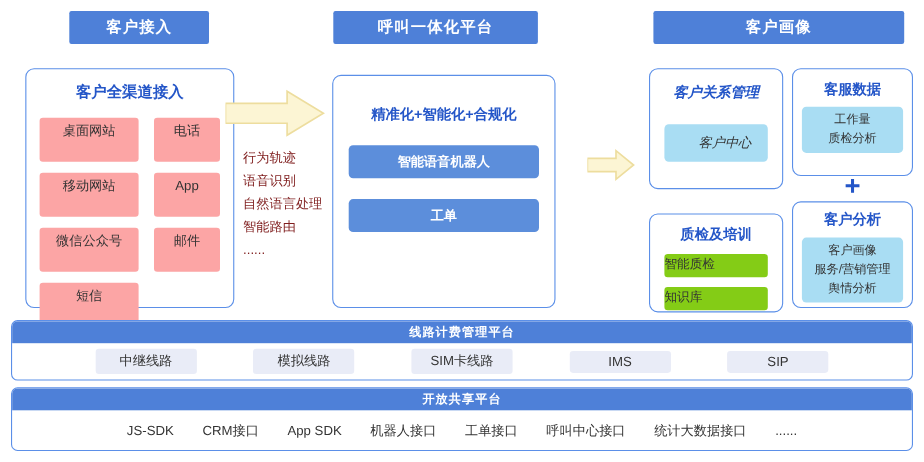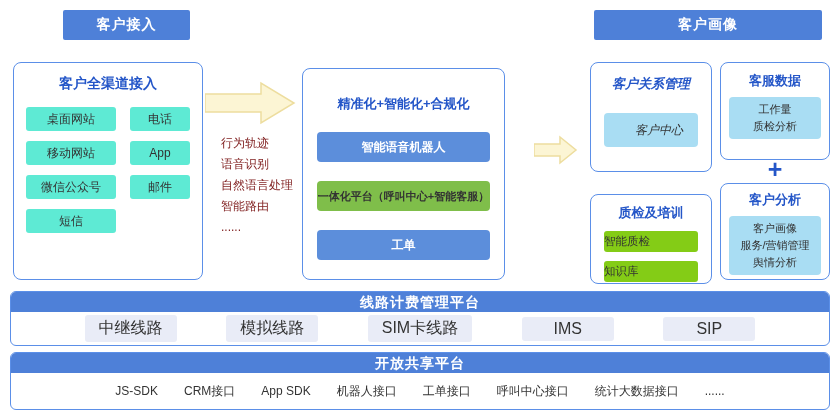--- a/index.html
+++ b/index.html
@@ -13,25 +13,25 @@
             justify-content:center; border-radius:2px; letter-spacing:1px; }
   .banner-access   { left:63px;  width:127px; }
   .banner-platform { left:303px; width:186px; }
   .banner-profile  { left:594px; width:228px; }
 
   
   .panel { position:absolute; border:1px solid #5b8fe8; border-radius:8px; background:#fff; }
   .panel-title { color:#2456c8; font-weight:bold; text-align:center; }
 
   
-  .left-panel { left:13px; top:62px; width:190px; height:218px; padding-top:12px; }
+  .left-panel { left:23px; top:62px; width:190px; height:218px; padding-top:12px; }
   .left-panel .panel-title { font-size:14px; }
   .chip-grid { display:grid; grid-template-columns:90px 60px; gap:10px 14px;
                justify-content:center; margin-top:14px; }
-  .chip { background:#5eead4; color:#333; font-size:12px; height:24px; line-height:24px;
+  .chip { background:#fca5a5; color:#333; font-size:12px; height:40px; line-height:24px;
           text-align:center; border-radius:3px; }
 
   
   .arrow { position:absolute; }
   .arrow-large { left:205px; top:80px; }
   .arrow-small { left:534px; top:135px; }
 
   
   .capabilities { position:absolute; left:221px; top:133px; color:#7f1d1d; font-size:12px;
                   line-height:21px; }
@@ -60,34 +60,35 @@
                font-size:11.5px; text-align:left; border-radius:3px; margin:9px auto 0 auto; }
   .plus-sign { position:absolute; left:720px; top:156px; width:110px; text-align:center;
                color:#2456c8; font-size:25px; font-weight:bold; line-height:26px; }
 
   
   .wide-box { position:absolute; left:10px; width:820px; border:1px solid #5b8fe8;
               border-radius:6px; overflow:hidden; background:#fff; }
   .wide-billing { top:291px; height:55px; }
   .wide-open    { top:352px; height:58px; }
   .wide-header { background:#4e80d8; color:#fff; height:20px; line-height:20px;
-                 text-align:center; font-size:14px; font-weight:bold; letter-spacing:1px; }
+                 text-align:center; font-size:11px; font-weight:bold; letter-spacing:1px; }
   .line-row { display:flex; justify-content:space-evenly; align-items:center; height:33px;
               padding:0 24px; }
-  .line-chip { background:#e9ecf7; color:#333; font-size:16px; min-width:92px; text-align:center;
+  .line-chip { background:#e9ecf7; color:#333; font-size:12px; min-width:92px; text-align:center;
                padding:3px 14px; border-radius:3px; }
   .api-row { display:flex; justify-content:center; gap:26px; align-items:center; height:36px;
              font-size:12px; color:#333; }
 </style>
 </head>
 <body>
 
 <div class="stage">
 
   <div class="banner banner-access">客户接入</div>
+  <div class="banner banner-platform">呼叫一体化平台</div>
   <div class="banner banner-profile">客户画像</div>
 
   <div class="panel left-panel">
     <div class="panel-title">客户全渠道接入</div>
     <div class="chip-grid">
       <div class="chip">桌面网站</div>
       <div class="chip">电话</div>
       <div class="chip">移动网站</div>
       <div class="chip">App</div>
       <div class="chip">微信公众号</div>
@@ -106,21 +107,20 @@
     <div>行为轨迹</div>
     <div>语音识别</div>
     <div>自然语言处理</div>
     <div>智能路由</div>
     <div>......</div>
   </div>
 
   <div class="panel center-panel">
     <div class="panel-title">精准化+智能化+合规化</div>
     <div class="bar bar-blue">智能语音机器人</div>
-    <div class="bar bar-green">一体化平台（呼叫中心+智能客服）</div>
     <div class="bar bar-blue">工单</div>
   </div>
 
   <div class="arrow arrow-small">
     <svg width="44" height="30" viewBox="0 0 44 30">
       <polygon points="0,9 26,9 26,2 42,15 26,28 26,21 0,21" fill="#fcf5d4" stroke="#eddd9e" stroke-width="1.5"></polygon>
     </svg>
   </div>
 
   <div class="panel crm-box">

